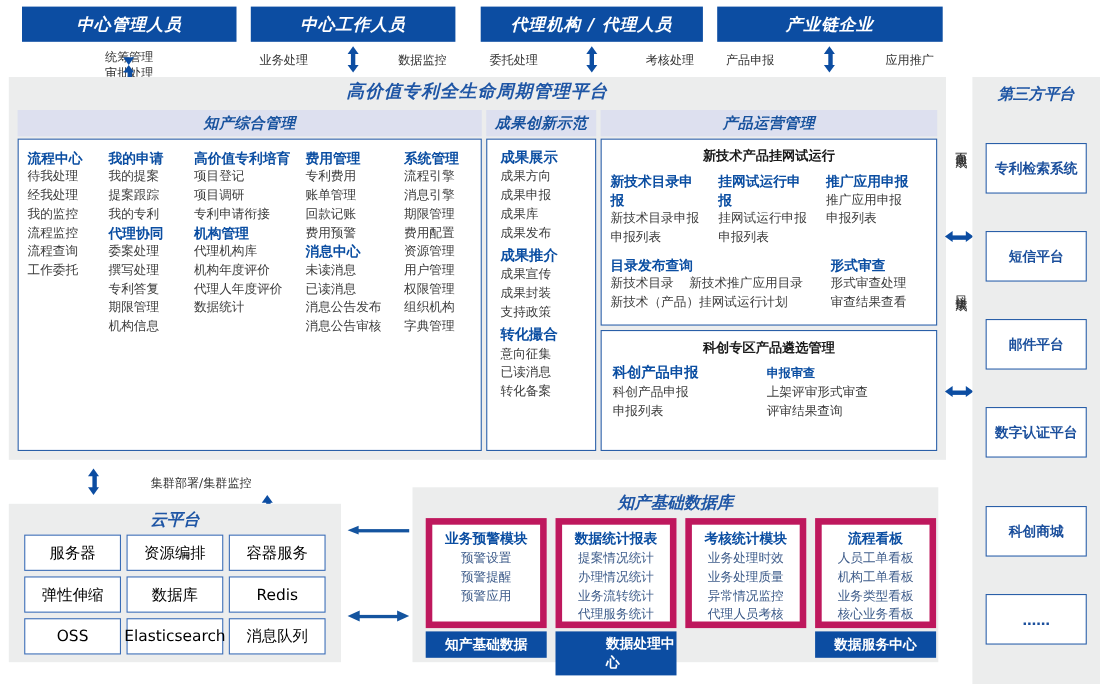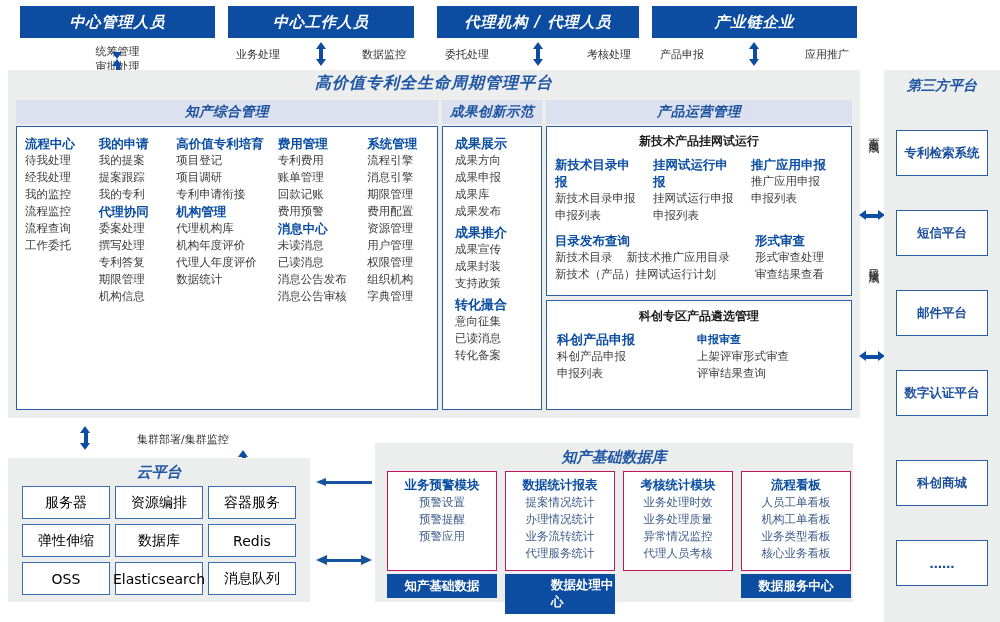--- a/index.html
+++ b/index.html
@@ -22,21 +22,21 @@
     font-size: 15px;
     letter-spacing: 1px;
   }
   .panel-grey { background: #eceded; }
   .panel-band {
     background: #dde0ef;
     display: flex; align-items: center; justify-content: center;
     color: #18529e; font-weight: bold; font-style: italic; font-size: 13.5px;
     letter-spacing: .5px;
   }
-  .wbox { background:#ffffff; border:1px solid #be185d; }
+  .wbox { background:#ffffff; border:6px solid #be185d; }
   .wbox2 { background:#ffffff; border:1.5px solid #2a5fa8; }
 
   .grp-title { color:#0b4ea2; font-weight:bold; font-size:12.5px; line-height:17px; }
   .leaf { color:#3c3c3c; font-size:11.5px; line-height:17px; white-space:nowrap;}
 
   .ttl-italic { color:#1f56a5; font-weight:bold; font-style:italic; }
 
   .smalllabel { font-size:11px; color:#333; white-space:nowrap; }
 
   

